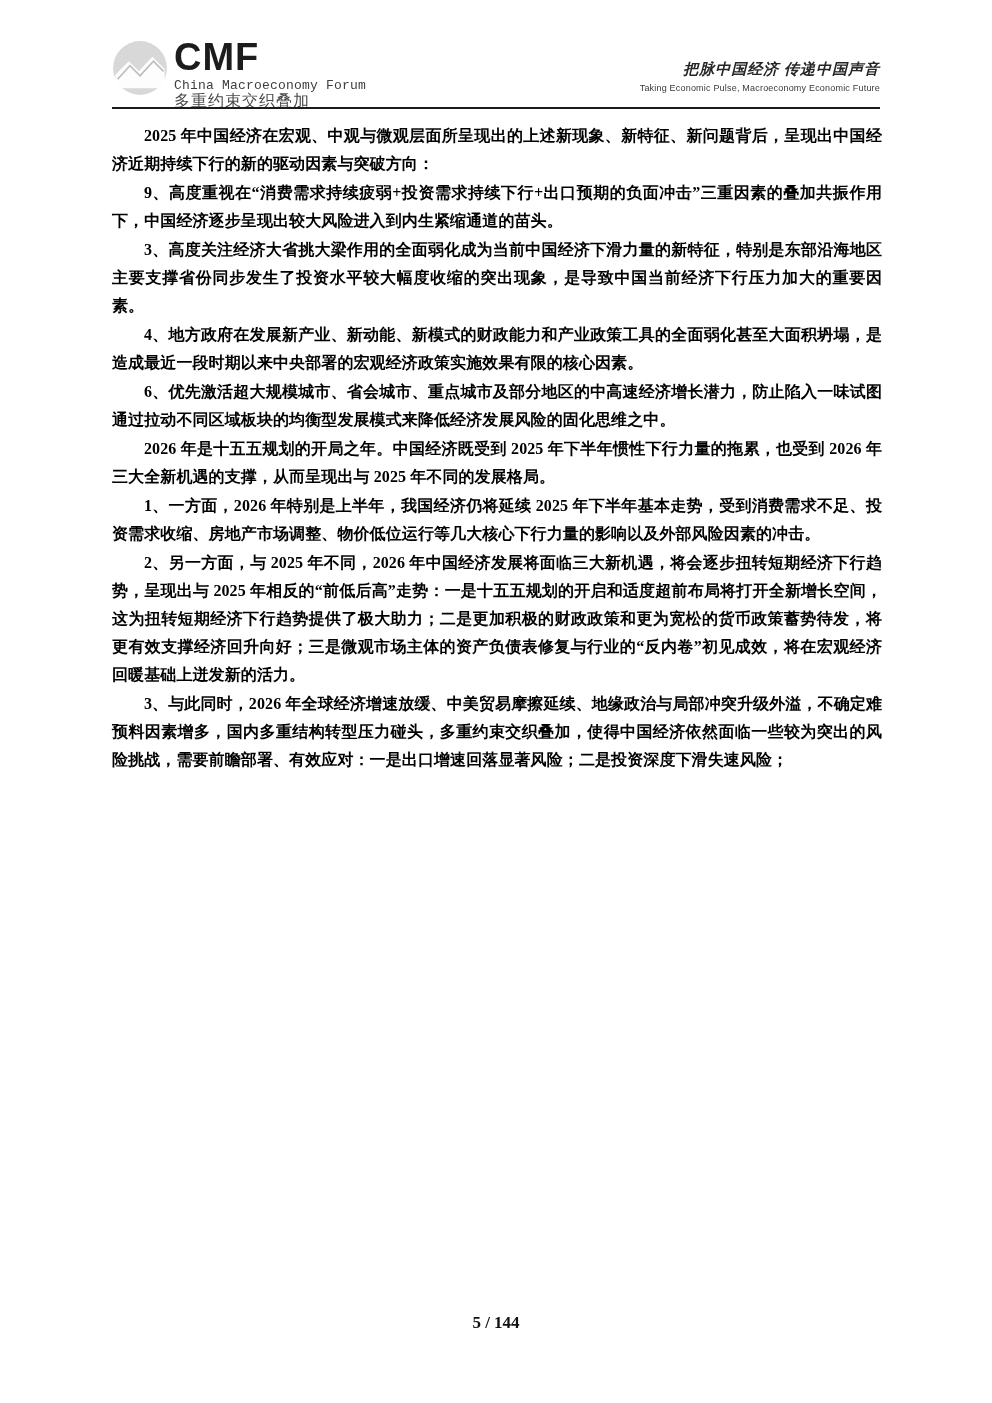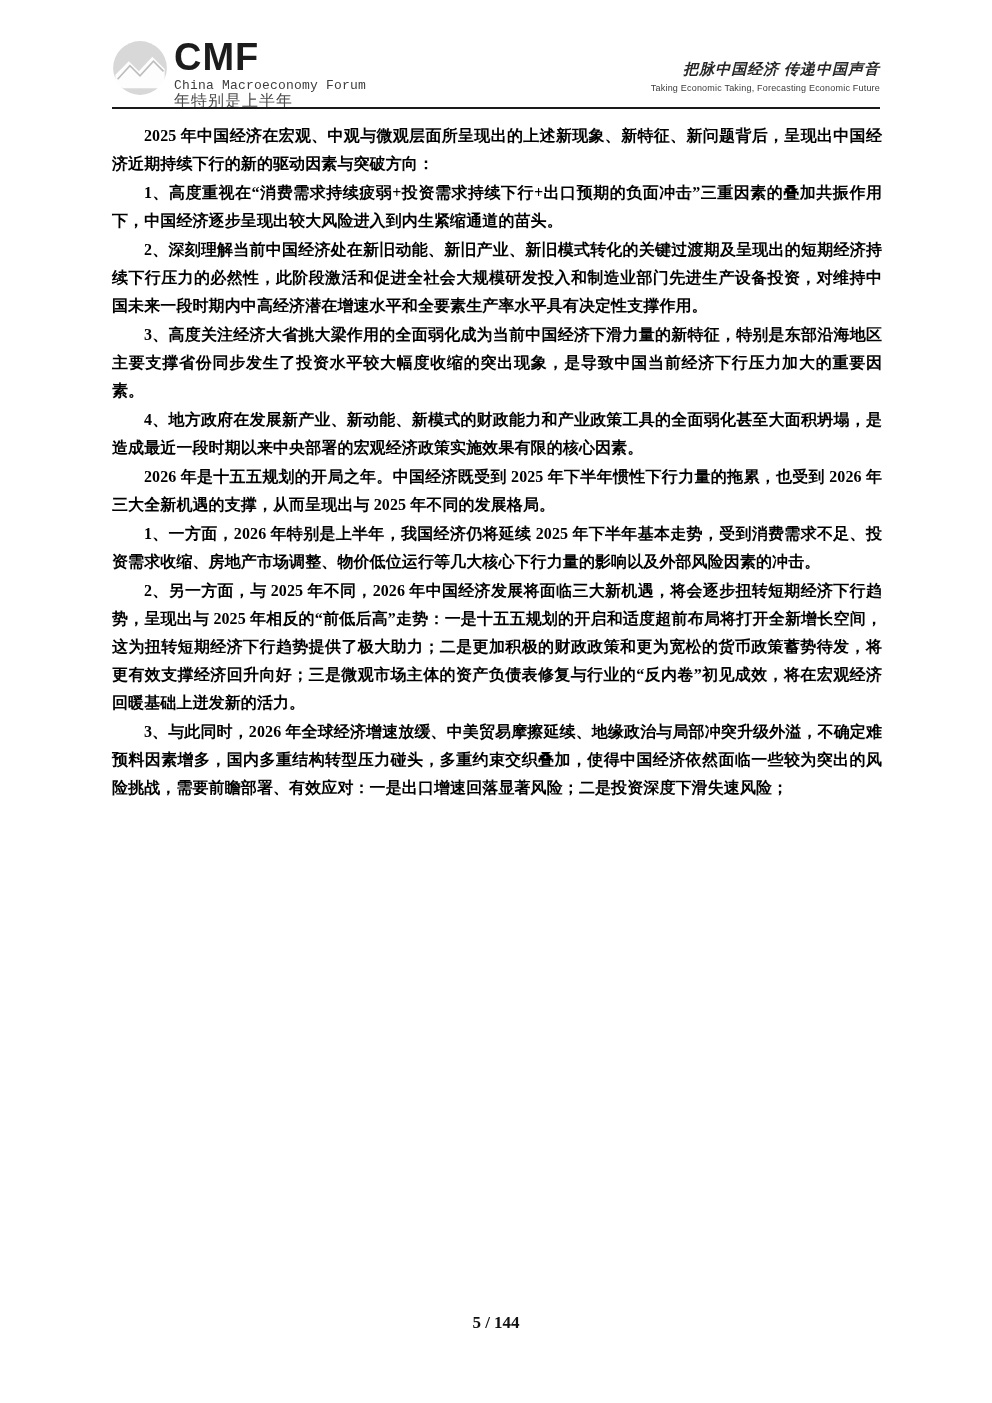--- a/index.html
+++ b/index.html
@@ -146,38 +146,38 @@
 
     <div class="logo-block">
       <svg class="logo-mark" viewBox="0 0 100 100">
         <circle cx="50" cy="50" r="48" fill="#d8d8d8"></circle>
         <path d="M6 62 L30 38 L48 56 L72 30 L94 52 L94 72 Q94 82 84 86 L20 86 Q8 82 6 70 Z" fill="#ffffff" opacity="0.95"></path>
         <path d="M10 70 L32 46 L50 64 L74 38 L92 56" fill="none" stroke="#bdbdbd" stroke-width="3"></path>
       </svg>
       <span class="logo-text">
         <span class="logo-cmf">CMF</span>
         <span class="logo-en">China Macroeconomy Forum</span>
-        <span class="logo-cn">年特别是上半年</span>
+        <span class="logo-cn">多重约束交织叠加</span>
       </span>
     </div>
 
     <div class="slogan-block">
       <span class="slogan-cn">把脉中国经济  传递中国声音</span>
-      <span class="slogan-en">Taking Economic Taking, Forecasting Economic Future</span>
+      <span class="slogan-en">Taking Economic Pulse, Macroeconomy Economic Future</span>
     </div>
   </div>
 
   <div class="header-rule"></div>
 
   <div class="content">
     <p class="para">2025 年中国经济在宏观、中观与微观层面所呈现出的上述新现象、新特征、新问题背后，呈现出中国经济近期持续下行的新的驱动因素与突破方向：</p>
-    <p class="para">1、高度重视在“消费需求持续疲弱+投资需求持续下行+出口预期的负面冲击”三重因素的叠加共振作用下，中国经济逐步呈现出较大风险进入到内生紧缩通道的苗头。</p>
-    <p class="para">2、深刻理解当前中国经济处在新旧动能、新旧产业、新旧模式转化的关键过渡期及呈现出的短期经济持续下行压力的必然性，此阶段激活和促进全社会大规模研发投入和制造业部门先进生产设备投资，对维持中国未来一段时期内中高经济潜在增速水平和全要素生产率水平具有决定性支撑作用。</p>
+    <p class="para">9、高度重视在“消费需求持续疲弱+投资需求持续下行+出口预期的负面冲击”三重因素的叠加共振作用下，中国经济逐步呈现出较大风险进入到内生紧缩通道的苗头。</p>
     <p class="para">3、高度关注经济大省挑大梁作用的全面弱化成为当前中国经济下滑力量的新特征，特别是东部沿海地区主要支撑省份同步发生了投资水平较大幅度收缩的突出现象，是导致中国当前经济下行压力加大的重要因素。</p>
     <p class="para">4、地方政府在发展新产业、新动能、新模式的财政能力和产业政策工具的全面弱化甚至大面积坍塌，是造成最近一段时期以来中央部署的宏观经济政策实施效果有限的核心因素。</p>
+    <p class="para">6、优先激活超大规模城市、省会城市、重点城市及部分地区的中高速经济增长潜力，防止陷入一味试图通过拉动不同区域板块的均衡型发展模式来降低经济发展风险的固化思维之中。</p>
     <p class="para">2026 年是十五五规划的开局之年。中国经济既受到 2025 年下半年惯性下行力量的拖累，也受到 2026 年三大全新机遇的支撑，从而呈现出与 2025 年不同的发展格局。</p>
     <p class="para">1、一方面，2026 年特别是上半年，我国经济仍将延续 2025 年下半年基本走势，受到消费需求不足、投资需求收缩、房地产市场调整、物价低位运行等几大核心下行力量的影响以及外部风险因素的冲击。</p>
     <p class="para">2、另一方面，与 2025 年不同，2026 年中国经济发展将面临三大新机遇，将会逐步扭转短期经济下行趋势，呈现出与 2025 年相反的“前低后高”走势：一是十五五规划的开启和适度超前布局将打开全新增长空间，这为扭转短期经济下行趋势提供了极大助力；二是更加积极的财政政策和更为宽松的货币政策蓄势待发，将更有效支撑经济回升向好；三是微观市场主体的资产负债表修复与行业的“反内卷”初见成效，将在宏观经济回暖基础上迸发新的活力。</p>
     <p class="para">3、与此同时，2026 年全球经济增速放缓、中美贸易摩擦延续、地缘政治与局部冲突升级外溢，不确定难预料因素增多，国内多重结构转型压力碰头，多重约束交织叠加，使得中国经济依然面临一些较为突出的风险挑战，需要前瞻部署、有效应对：一是出口增速回落显著风险；二是投资深度下滑失速风险；</p>
   </div>
 
   <div class="footer">
     <span>5 / 144</span>
   </div>
 

